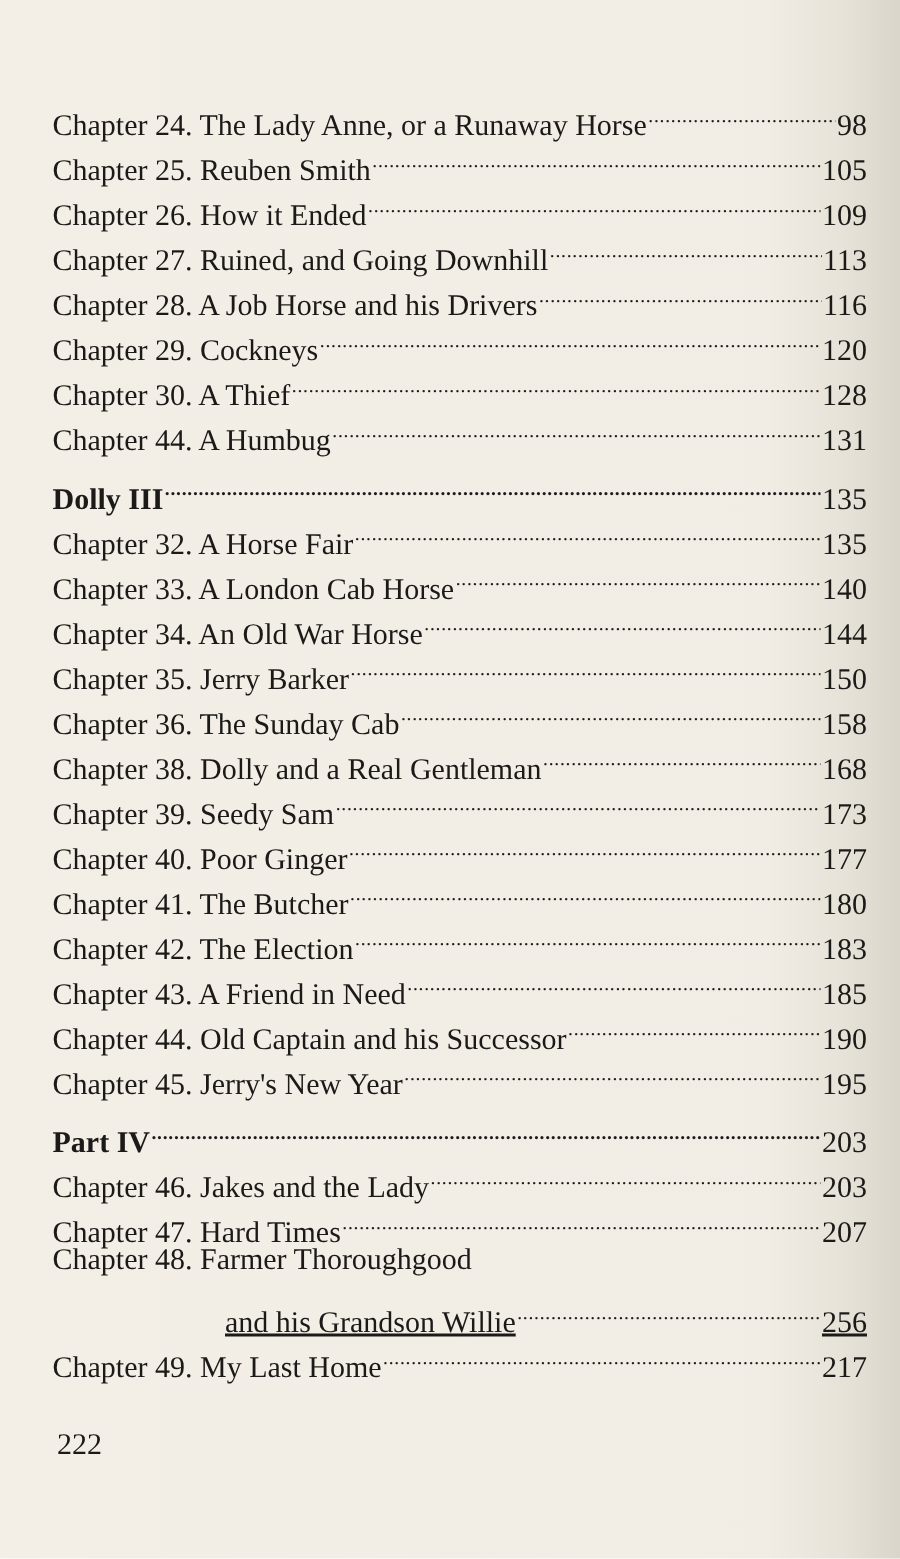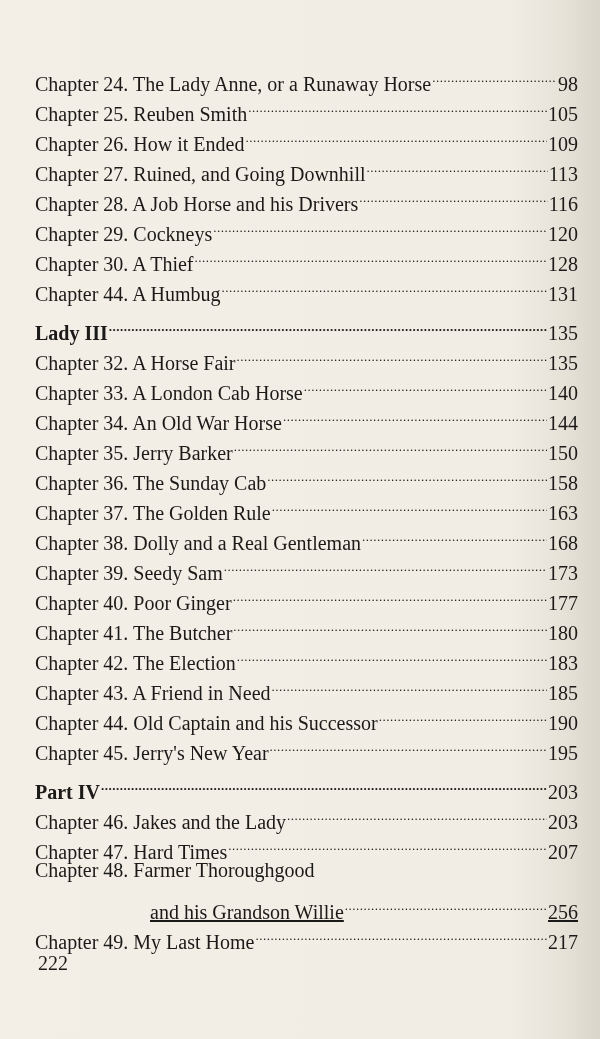--- a/index.html
+++ b/index.html
@@ -126,21 +126,21 @@
     <span class="leader"></span>
     <span class="page-num">128</span>
   </div>
   <div class="toc-entry">
     <span class="title">Chapter 44. A Humbug</span>
     <span class="leader"></span>
     <span class="page-num">131</span>
   </div>
 
   <div class="toc-entry part-entry">
-    <span class="title">Lady III</span>
+    <span class="title">Dolly III</span>
     <span class="leader"></span>
     <span class="page-num" style="font-weight:normal;">135</span>
   </div>
 
   <div class="toc-entry">
     <span class="title">Chapter 32. A Horse Fair</span>
     <span class="leader"></span>
     <span class="page-num">135</span>
   </div>
   <div class="toc-entry">
@@ -155,25 +155,20 @@
   </div>
   <div class="toc-entry">
     <span class="title">Chapter 35. Jerry Barker</span>
     <span class="leader"></span>
     <span class="page-num">150</span>
   </div>
   <div class="toc-entry">
     <span class="title">Chapter 36. The Sunday Cab</span>
     <span class="leader"></span>
     <span class="page-num">158</span>
-  </div>
-  <div class="toc-entry">
-    <span class="title">Chapter 37. The Golden Rule</span>
-    <span class="leader"></span>
-    <span class="page-num">163</span>
   </div>
   <div class="toc-entry">
     <span class="title">Chapter 38. Dolly and a Real Gentleman</span>
     <span class="leader"></span>
     <span class="page-num">168</span>
   </div>
   <div class="toc-entry">
     <span class="title">Chapter 39. Seedy Sam</span>
     <span class="leader"></span>
     <span class="page-num">173</span>

